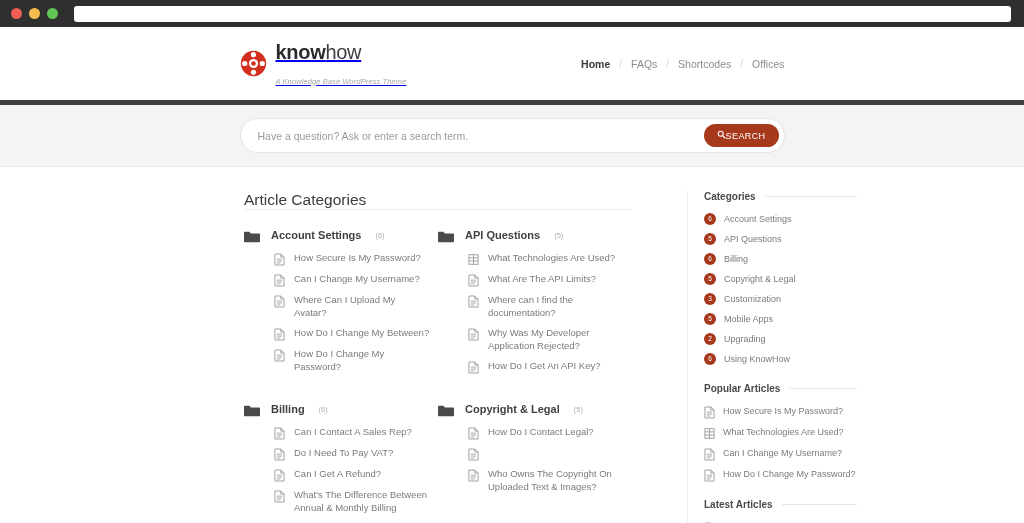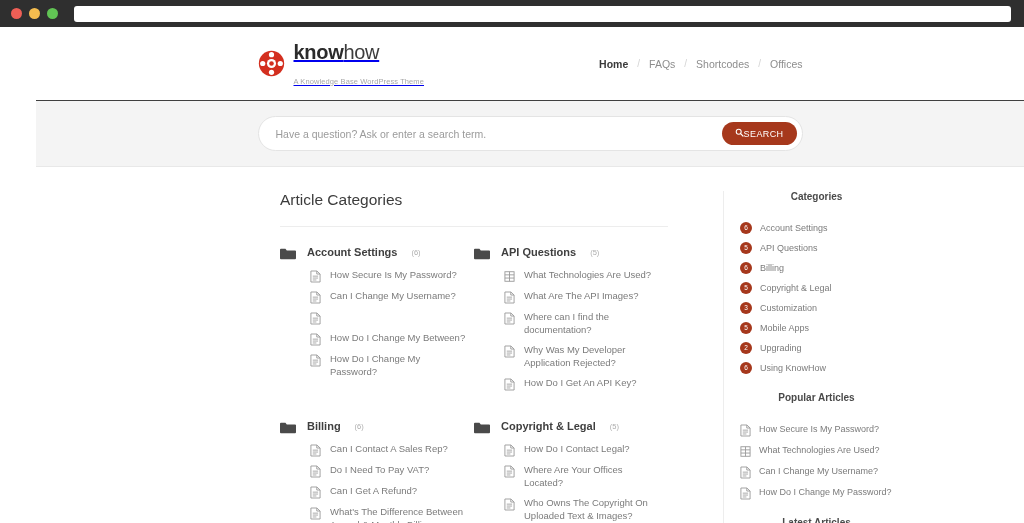--- a/index.html
+++ b/index.html
@@ -33,21 +33,21 @@
     margin-right: 4px;
     font-size: 11px;
     color: #333;
     line-height: 16px;
     padding: 0 6px;
     overflow: hidden;
     white-space: nowrap;
   }
 
   
-  .page { width: 1024px; height: 496px; background: #fff; overflow: hidden; padding-left: 36px; }
+  .page { width: 1024px; height: 496px; background: #fff; overflow: hidden; }
 
   
   .site-header {
     height: 73px;
     background: #ffffff;
     display: flex;
     align-items: center;
     padding: 0 0 0 0;
     position: relative;
   }
@@ -63,31 +63,32 @@
   .brand-mark { width: 27px; height: 27px; flex: 0 0 27px; }
   .brand-text { display: flex; flex-direction: column; justify-content: center; }
   .brand-title { font-size: 20px; line-height: 21px; letter-spacing: -0.3px; }
   .brand-title .b1 { font-weight: bold; color: #2b2b2b; }
   .brand-title .b2 { font-weight: normal; color: #3c3c3c; }
   .brand-tagline {
     font-size: 7.5px;
     color: #a8a8a8;
     letter-spacing: 0.1px;
     margin-top: 14px;
+    font-style: italic;
   }
 
   .main-nav { display: flex; align-items: center; font-size: 10.5px; }
   .nav-link { color: #8d8d8d; text-decoration: none; white-space: nowrap; }
   .nav-link.active { color: #3a3a3a; font-weight: bold; }
   .nav-sep { color: #d5d5d5; padding: 0 9px; font-size: 10px; }
 
   
   .search-band {
     background: #f4f4f4;
-    border-top: 1px solid #404040;
+    border-top: 5px solid #404040;
     border-bottom: 1px solid #e8e8e8;
     height: 67px;
     display: flex;
     align-items: center;
     justify-content: center;
   }
   .search-wrap {
     width: 545px;
     height: 35px;
     background: #ffffff;
@@ -141,21 +142,20 @@
     border-left: 1px solid #ededed;
     padding-left: 0;
     position: relative;
   }
   .side-inner { padding-left: 16px; }
 
   .page-title {
     font-size: 15.5px;
     color: #3c3c3c;
     font-weight: normal;
-    margin-bottom: 17px;
   }
   .cat-divider { height: 1px; background: #ededed; margin-bottom: 19px; }
 
   .cat-grid {
     display: flex;
     flex-wrap: wrap;
   }
   .cat-block {
     width: 50%;
     margin-bottom: 22px;
@@ -193,21 +193,20 @@
     line-height: 12.5px;
   }
 
   
   .side-widget { margin-bottom: 18px; }
   .side-head {
     display: flex;
     align-items: center;
     gap: 9px;
     margin-bottom: 11px;
-    flex-direction: column;
   }
   .side-title {
     font-size: 10px;
     color: #4a4a4a;
     font-weight: bold;
     white-space: nowrap;
   }
   .side-rule { flex: 1; height: 1px; background: #e6e6e6; }
   .side-list { list-style: none; }
   .side-li {
@@ -339,20 +338,21 @@
               <a class="art-link" href="#">Can I Change My Username?</a>
             </li>
             <li class="art-item">
               <span class="doc-icon"><svg viewBox="0 0 12 14" width="11" height="13">
                     <path d="M1 1h6.5L11 4.3V13H1z" fill="#ffffff" stroke="#9a9a9a" stroke-width="1"></path>
                     <path d="M7.4 1v3.3H11" fill="none" stroke="#9a9a9a" stroke-width="1"></path>
                     <line x1="3" y1="6.6" x2="8.8" y2="6.6" stroke="#9a9a9a" stroke-width="0.9"></line>
                     <line x1="3" y1="8.7" x2="8.8" y2="8.7" stroke="#9a9a9a" stroke-width="0.9"></line>
                     <line x1="3" y1="10.8" x2="7" y2="10.8" stroke="#9a9a9a" stroke-width="0.9"></line>
                   </svg></span>
+              <a class="art-link" href="#">Where Can I Upload My Avatar?</a>
             </li>
             <li class="art-item">
               <span class="doc-icon"><svg viewBox="0 0 12 14" width="11" height="13">
                     <path d="M1 1h6.5L11 4.3V13H1z" fill="#ffffff" stroke="#9a9a9a" stroke-width="1"></path>
                     <path d="M7.4 1v3.3H11" fill="none" stroke="#9a9a9a" stroke-width="1"></path>
                     <line x1="3" y1="6.6" x2="8.8" y2="6.6" stroke="#9a9a9a" stroke-width="0.9"></line>
                     <line x1="3" y1="8.7" x2="8.8" y2="8.7" stroke="#9a9a9a" stroke-width="0.9"></line>
                     <line x1="3" y1="10.8" x2="7" y2="10.8" stroke="#9a9a9a" stroke-width="0.9"></line>
                   </svg></span>
               <a class="art-link" href="#">How Do I Change My Between?</a>
@@ -391,21 +391,21 @@
               <a class="art-link" href="#">What Technologies Are Used?</a>
             </li>
             <li class="art-item">
               <span class="doc-icon"><svg viewBox="0 0 12 14" width="11" height="13">
                     <path d="M1 1h6.5L11 4.3V13H1z" fill="#ffffff" stroke="#9a9a9a" stroke-width="1"></path>
                     <path d="M7.4 1v3.3H11" fill="none" stroke="#9a9a9a" stroke-width="1"></path>
                     <line x1="3" y1="6.6" x2="8.8" y2="6.6" stroke="#9a9a9a" stroke-width="0.9"></line>
                     <line x1="3" y1="8.7" x2="8.8" y2="8.7" stroke="#9a9a9a" stroke-width="0.9"></line>
                     <line x1="3" y1="10.8" x2="7" y2="10.8" stroke="#9a9a9a" stroke-width="0.9"></line>
                   </svg></span>
-              <a class="art-link" href="#">What Are The API Images?</a>
+              <a class="art-link" href="#">What Are The API Limits?</a>
             </li>
             <li class="art-item">
               <span class="doc-icon"><svg viewBox="0 0 12 14" width="11" height="13">
                     <path d="M1 1h6.5L11 4.3V13H1z" fill="#ffffff" stroke="#9a9a9a" stroke-width="1"></path>
                     <path d="M7.4 1v3.3H11" fill="none" stroke="#9a9a9a" stroke-width="1"></path>
                     <line x1="3" y1="6.6" x2="8.8" y2="6.6" stroke="#9a9a9a" stroke-width="0.9"></line>
                     <line x1="3" y1="8.7" x2="8.8" y2="8.7" stroke="#9a9a9a" stroke-width="0.9"></line>
                     <line x1="3" y1="10.8" x2="7" y2="10.8" stroke="#9a9a9a" stroke-width="0.9"></line>
                   </svg></span>
               <a class="art-link" href="#">Where can I find the documentation?</a>
@@ -510,21 +510,20 @@
               <a class="art-link" href="#">How Do I Contact Legal?</a>
             </li>
             <li class="art-item">
               <span class="doc-icon"><svg viewBox="0 0 12 14" width="11" height="13">
                     <path d="M1 1h6.5L11 4.3V13H1z" fill="#ffffff" stroke="#9a9a9a" stroke-width="1"></path>
                     <path d="M7.4 1v3.3H11" fill="none" stroke="#9a9a9a" stroke-width="1"></path>
                     <line x1="3" y1="6.6" x2="8.8" y2="6.6" stroke="#9a9a9a" stroke-width="0.9"></line>
                     <line x1="3" y1="8.7" x2="8.8" y2="8.7" stroke="#9a9a9a" stroke-width="0.9"></line>
                     <line x1="3" y1="10.8" x2="7" y2="10.8" stroke="#9a9a9a" stroke-width="0.9"></line>
                   </svg></span>
-              <a class="art-link" href="#">Where Are Your Offices Located?</a>
             </li>
             <li class="art-item">
               <span class="doc-icon"><svg viewBox="0 0 12 14" width="11" height="13">
                     <path d="M1 1h6.5L11 4.3V13H1z" fill="#ffffff" stroke="#9a9a9a" stroke-width="1"></path>
                     <path d="M7.4 1v3.3H11" fill="none" stroke="#9a9a9a" stroke-width="1"></path>
                     <line x1="3" y1="6.6" x2="8.8" y2="6.6" stroke="#9a9a9a" stroke-width="0.9"></line>
                     <line x1="3" y1="8.7" x2="8.8" y2="8.7" stroke="#9a9a9a" stroke-width="0.9"></line>
                     <line x1="3" y1="10.8" x2="7" y2="10.8" stroke="#9a9a9a" stroke-width="0.9"></line>
                   </svg></span>
               <a class="art-link" href="#">Who Owns The Copyright On Uploaded Text &amp; Images?</a>

